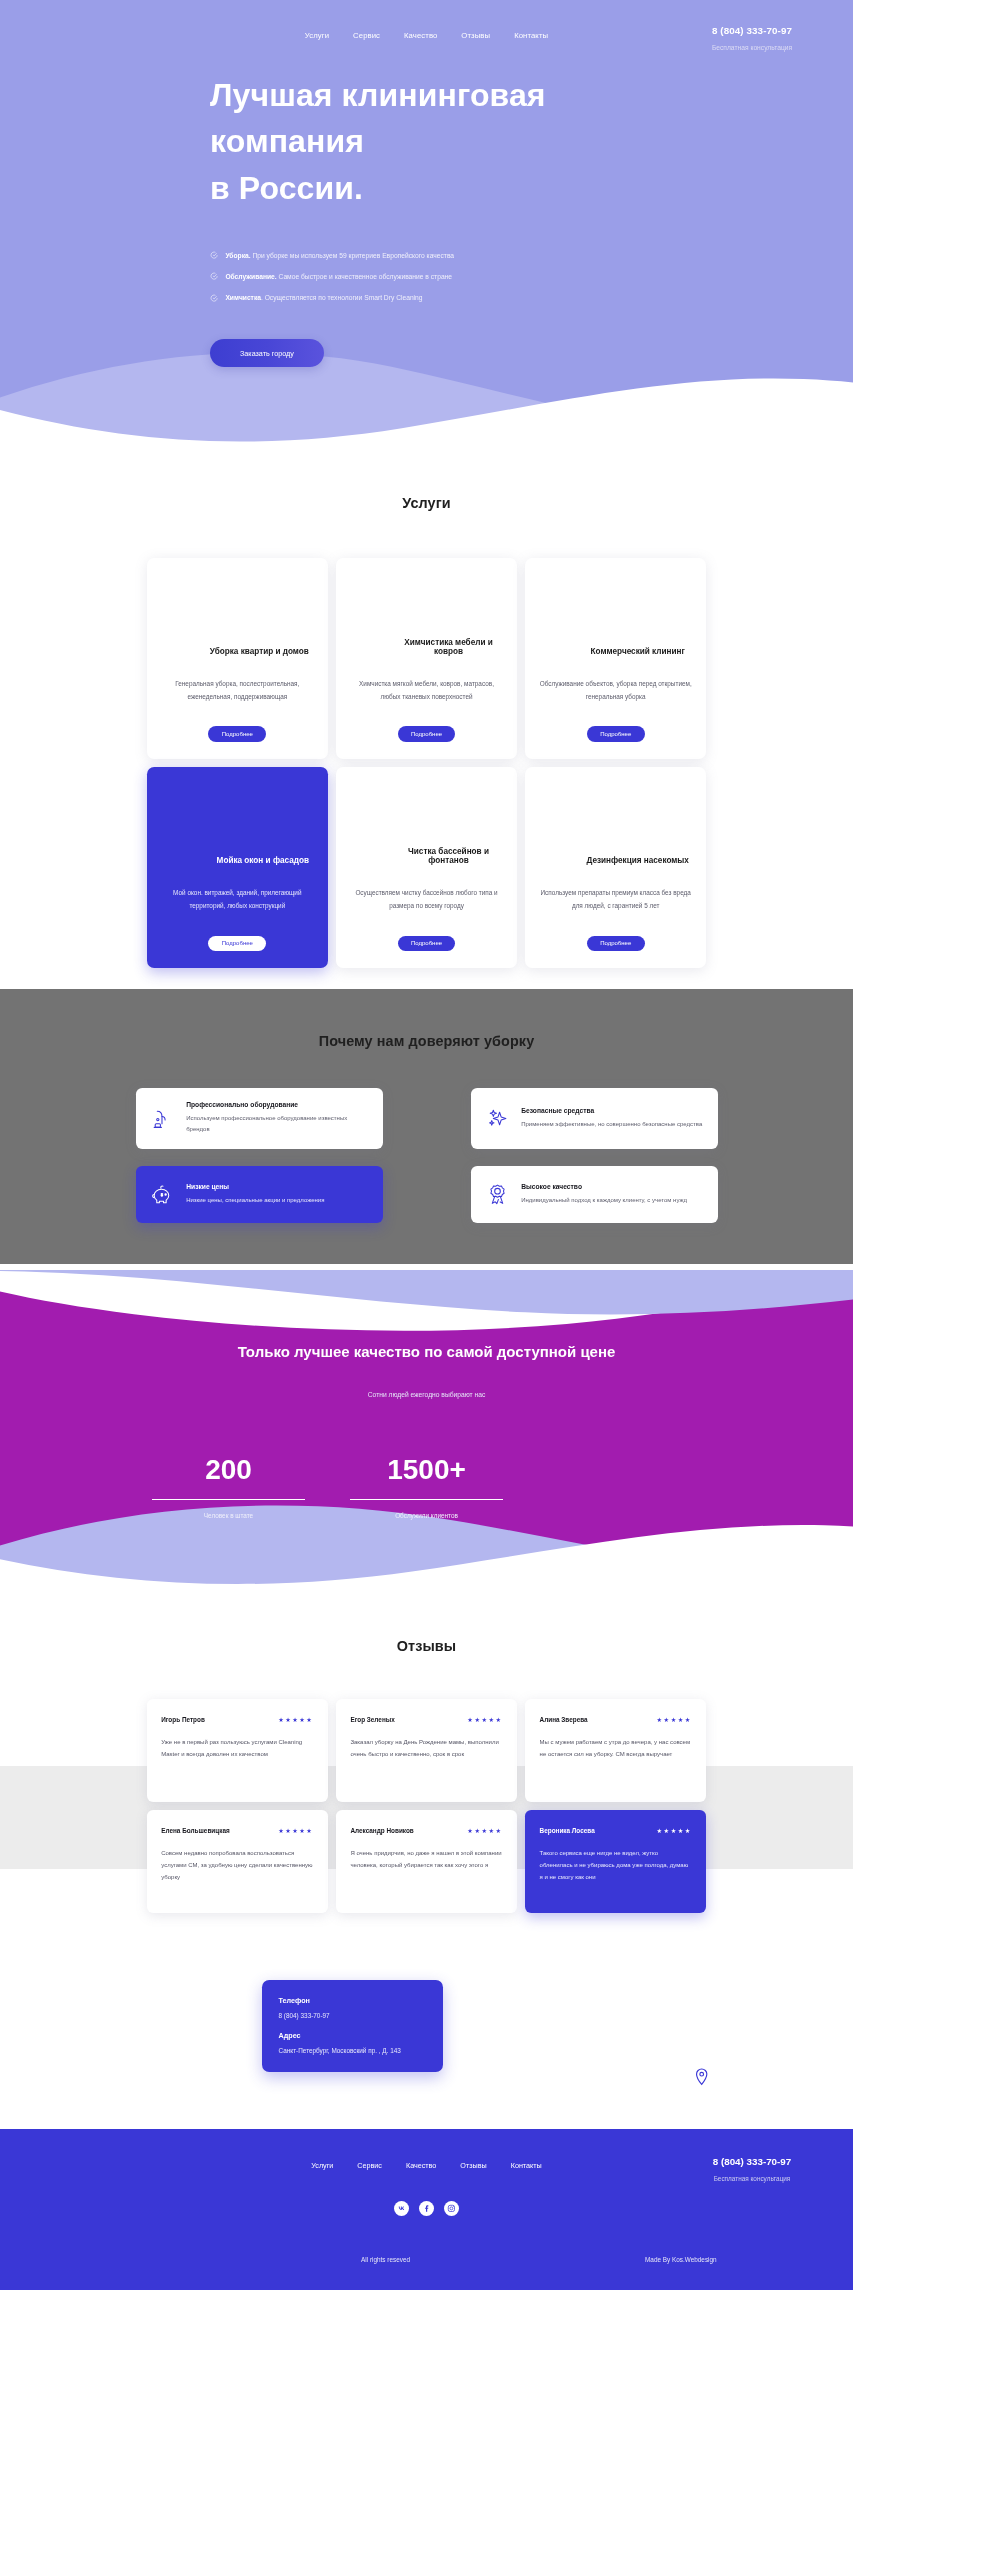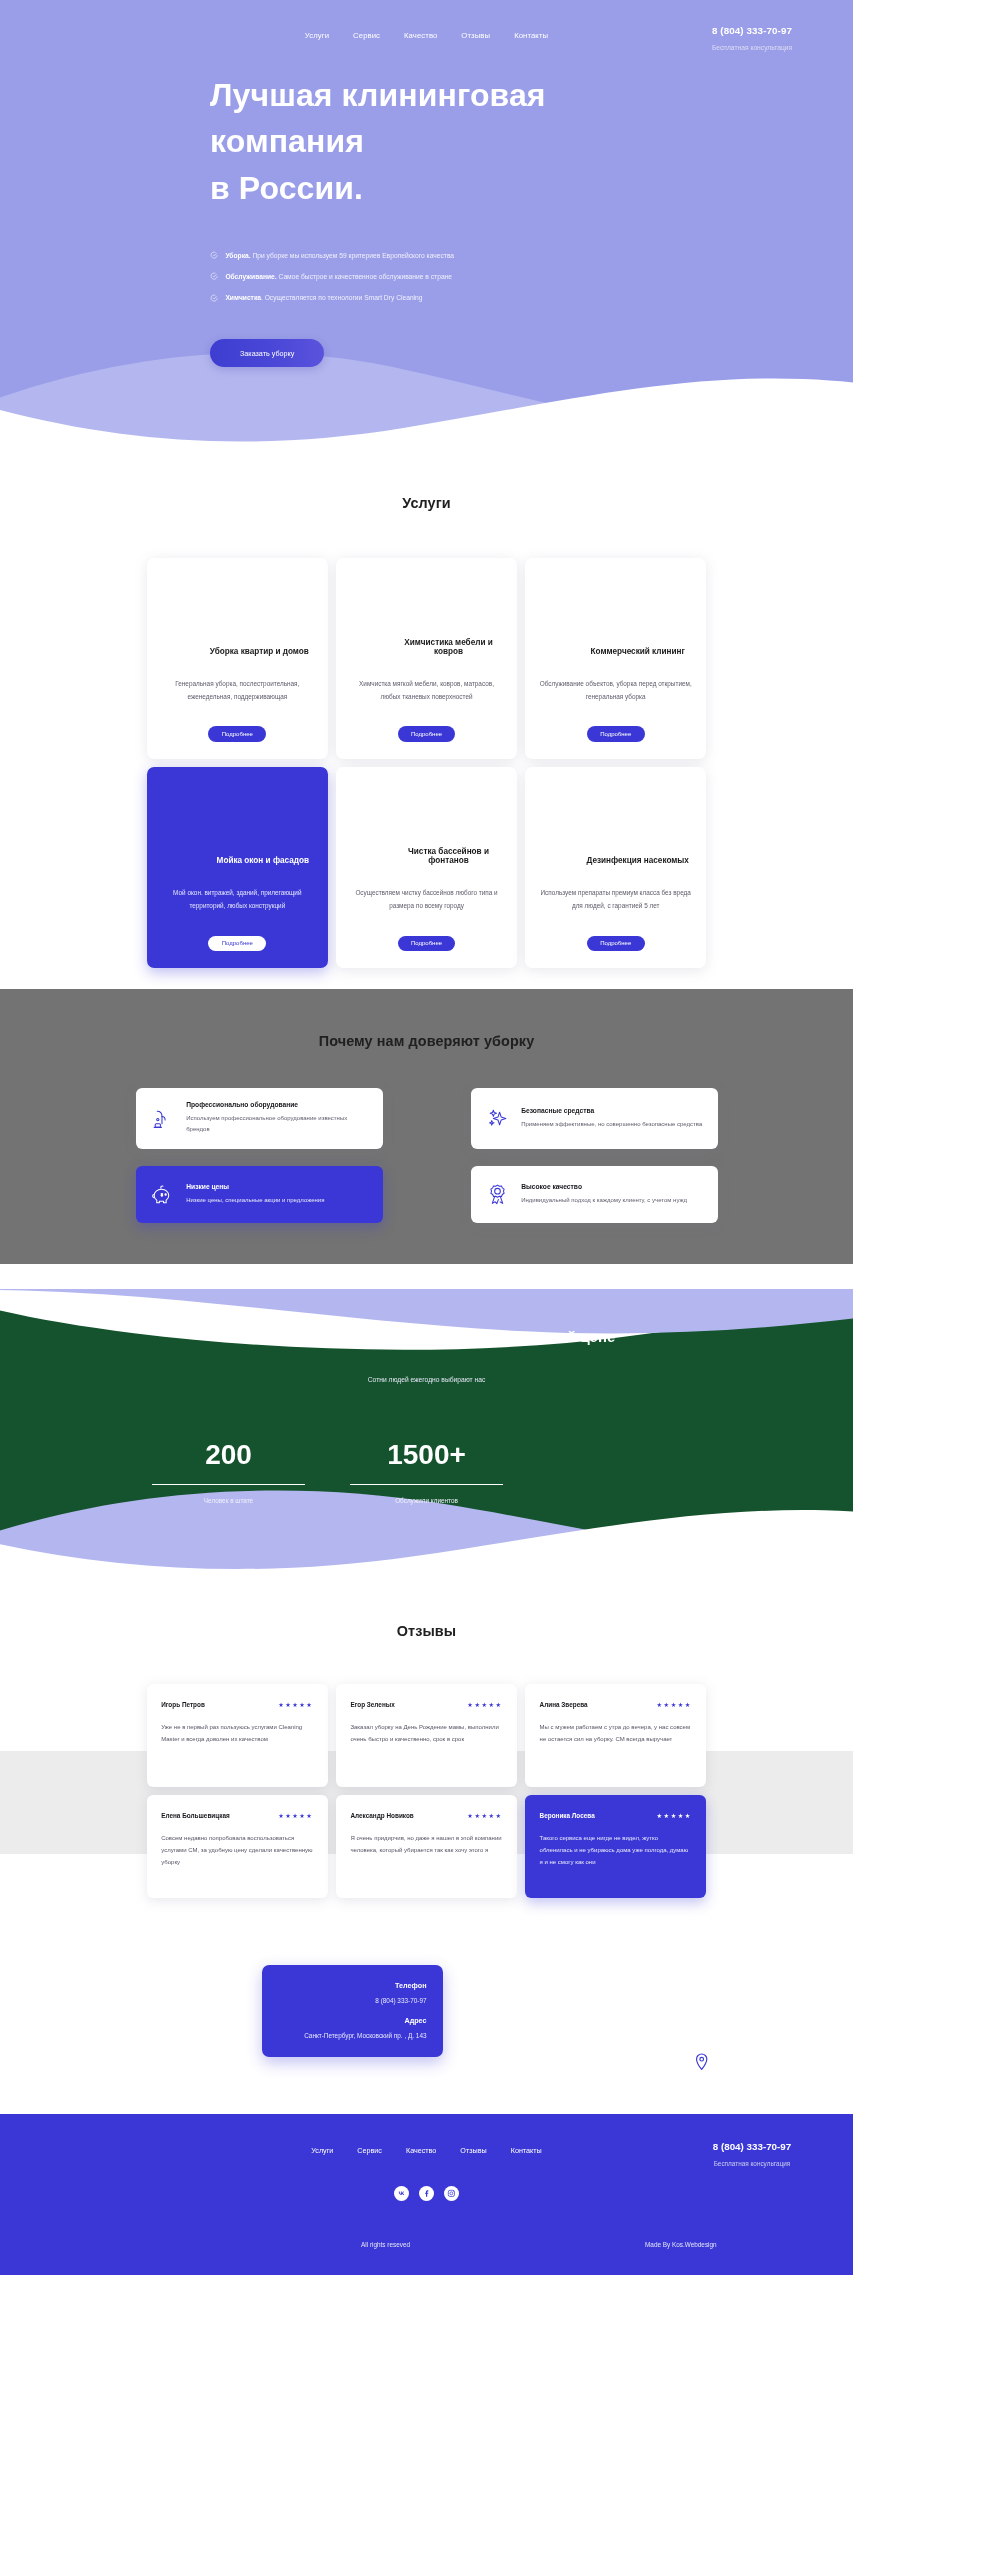--- a/index.html
+++ b/index.html
@@ -164,23 +164,23 @@
   .feat-ico { flex:0 0 auto; width:25px; height:25px; }
   .feat-ico svg { width:25px; height:25px; display:block; }
   .feat-title { font-size:6.7px; font-weight:bold; color:#16161d; margin-bottom:5.2px; }
   .feat-card.accent .feat-title { color:#fff; }
   .feat-desc { font-size:6px; line-height:1.85; color:#5d5d6c; }
   .feat-card.accent .feat-desc { color:#e7e7fb; }
 
   
   .stats {
     position:relative;
-    background:#14532d;
-    padding:38px 0 72px;
-    margin-top:26px;
+    background:#a21caf;
+    padding:72px 0 72px;
+    margin-top:7px;
   }
   .stats-wave-top, .stats-wave-top2 { position:absolute; left:0; top:-1px; width:989px; display:block; }
   .stats-wave-bot, .stats-wave-bot2 { position:absolute; left:0; bottom:-1px; width:989px; display:block; }
   .stats-inner { position:relative; z-index:4; }
   .stats-title { text-align:center; color:#fff; font-size:15px; font-weight:bold; }
   .stats-sub { text-align:center; color:#e6e6f8; font-size:6.7px; margin-top:31px; }
   .stats-row {
     width:577px;
     margin:58px auto 0;
     display:grid;
@@ -225,21 +225,21 @@
   .rev-card.accent { background:#3a37d6; box-shadow:0 4.1px 12.4px rgba(58,55,214,.3); }
   .rev-head { display:flex; align-items:center; justify-content:space-between; margin-bottom:13.4px; }
   .rev-name { font-size:6.4px; font-weight:bold; color:#16161d; }
   .rev-card.accent .rev-name { color:#fff; }
   .rev-stars { letter-spacing:1.5px; color:#3a37d6; font-size:6.2px; }
   .rev-card.accent .rev-stars { color:#ffffff; }
   .rev-text { font-size:6px; line-height:2.0; color:#555565; }
   .rev-card.accent .rev-text { color:#e9e9fc; }
 
   
-  .contact { background:#fff; padding:20.6px 0 57px; position:relative;text-align:right; }
+  .contact { background:#fff; padding:20.6px 0 57px; position:relative; }
   .contact-card {
     position:relative;
     margin-left:262px;
     width:181px;
     background:#3a37d6;
     border-radius:7.2px;
     box-shadow:0 5.2px 14.4px rgba(58,55,214,.3);
     padding:15.5px 16.5px 17.5px;
   }
   .contact-lab { color:#fff; font-size:7.2px; font-weight:bold; }
@@ -320,21 +320,21 @@
         <div class="hero-li">
           <svg class="check-ico" viewBox="0 0 24 24" fill="none" stroke="#ffffff" stroke-width="1.6">
             <path d="M21 12a9 9 0 1 1-5-8.05"></path>
               <path d="M9 11.5l3 3 7.5-8"></path>
           </svg>
           <span><b>Химчистка</b><span>. Осуществляется по технологии Smart Dry Cleaning</span></span>
         </div>
       </div>
 
       <div class="cta-wrap">
-        <button class="cta-btn">Заказать уборку</button>
+        <button class="cta-btn">Заказать городу</button>
       </div>
     </div>
 
     <svg class="wave-a" viewBox="0 0 1920 230" preserveAspectRatio="none" height="118">
       <path d="M0,120 C260,30 520,10 760,60 C1040,120 1260,200 1520,180 C1690,167 1820,120 1920,80 L1920,230 L0,230 Z" fill="#b4b7ef"></path>
     </svg>
     <svg class="wave-b" viewBox="0 0 1920 180" preserveAspectRatio="none" height="93">
       <path d="M0,95 C250,160 500,175 780,130 C1060,85 1300,25 1560,35 C1730,42 1850,70 1920,92 L1920,180 L0,180 Z" fill="#ffffff"></path>
     </svg>
   </section>

